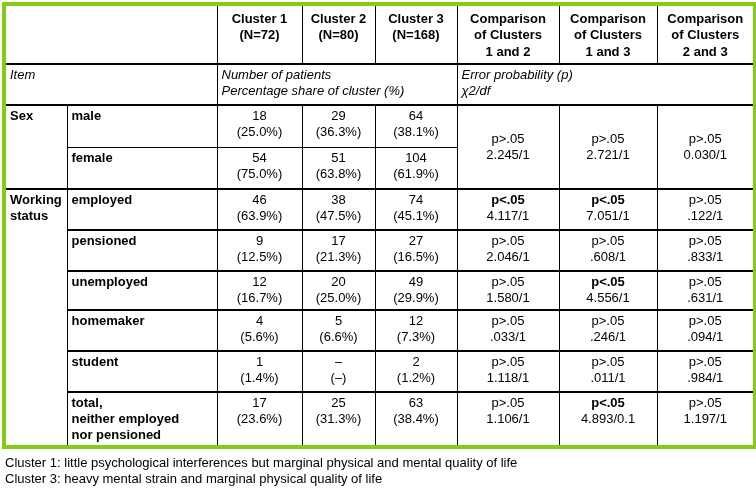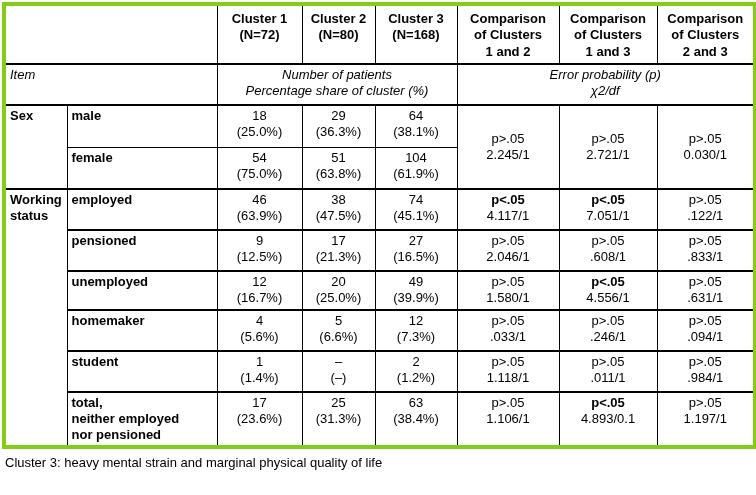--- a/index.html
+++ b/index.html
@@ -20,21 +20,21 @@
     border: 1px solid #000;
     padding: 2px 4px;
     vertical-align: top;
     overflow: hidden;
     line-height: 1.25;
   }
   th { font-weight: bold; text-align: center; padding-top: 5px !important; }
   .c { text-align: center; }
   .lbl { font-weight: bold; text-align: left; }
   .it { font-style: italic; font-weight: normal; text-align: left; margin-top: 8px; }
-  .itc { font-style: italic; font-weight: normal; text-align: center; }
+  .itc { font-style: italic; font-weight: normal; }
   .pre { white-space: pre-line; }
   .vmid { vertical-align: middle !important; }
   .bb2 { border-bottom-width: 2px !important; }
   .bt2 { border-top-width: 2px !important; }
   .sig { font-weight: bold; text-align: center; }
   .notes { padding: 6px 2px 0 3px; line-height: 1.2; }
 </style>
 </head>
 <body>
 
@@ -187,21 +187,21 @@
       <td class="c bt2">
         <div>12</div>
         <div>(16.7%)</div>
       </td>
       <td class="c bt2">
         <div>20</div>
         <div>(25.0%)</div>
       </td>
       <td class="c bt2">
         <div>49</div>
-        <div>(39.9%)</div>
+        <div>(29.9%)</div>
       </td>
       <td class="c bt2">
         <div>p&gt;.05</div>
         <div>1.580/1</div>
       </td>
       <td class="c bt2">
         <div class="sig">p&lt;.05</div>
         <div>4.556/1</div>
       </td>
       <td class="c bt2">
@@ -292,15 +292,16 @@
       </td>
       <td class="c bt2">
         <div>p&gt;.05</div>
         <div>1.197/1</div>
       </td>
     </tr>
   </tbody>
     </table>
 
   <div class="notes">
+    <div>Cluster 1: little psychological interferences but marginal physical and mental quality of life</div>
     <div>Cluster 3: heavy mental strain and marginal physical quality of life</div>
   </div>
 </div>
 
 </body></html>

